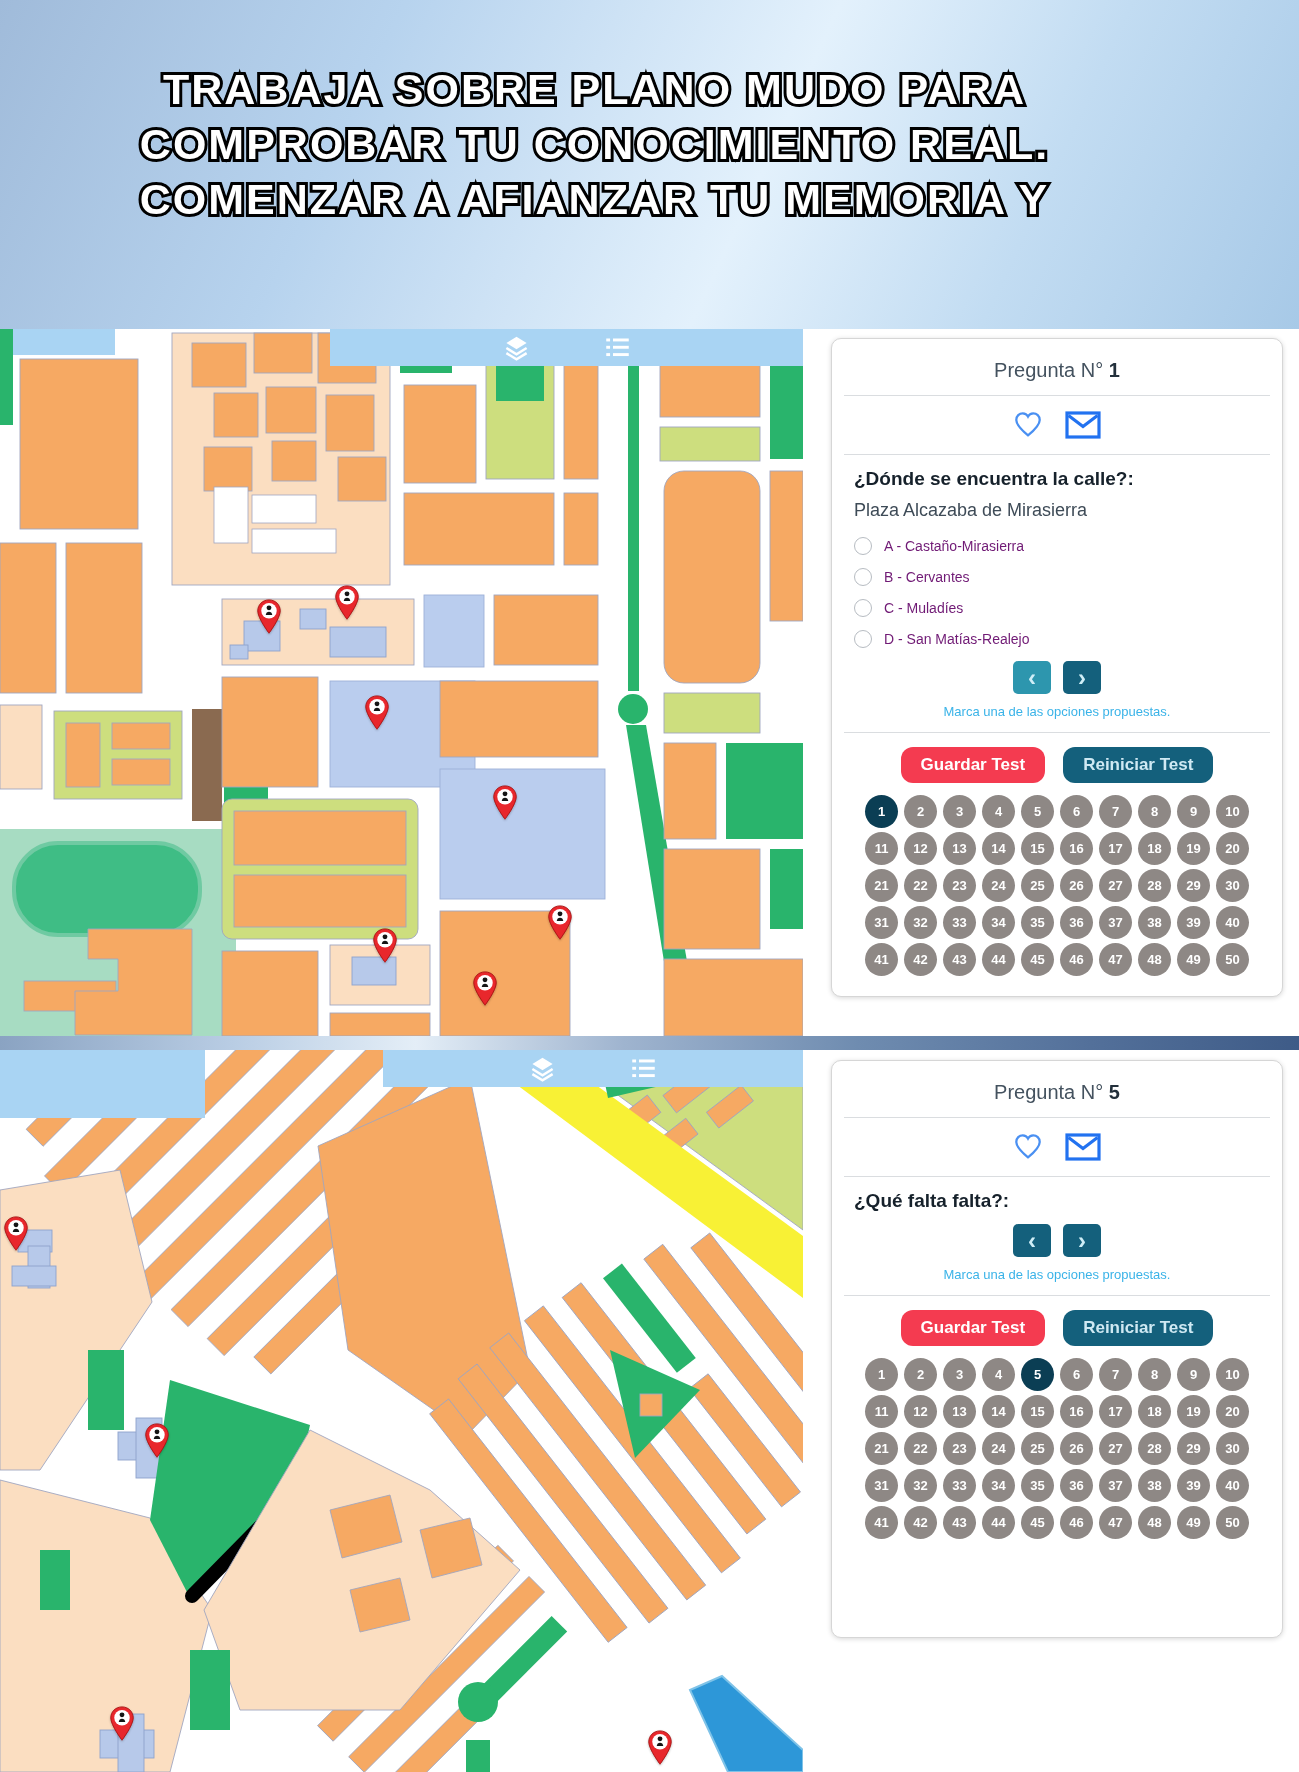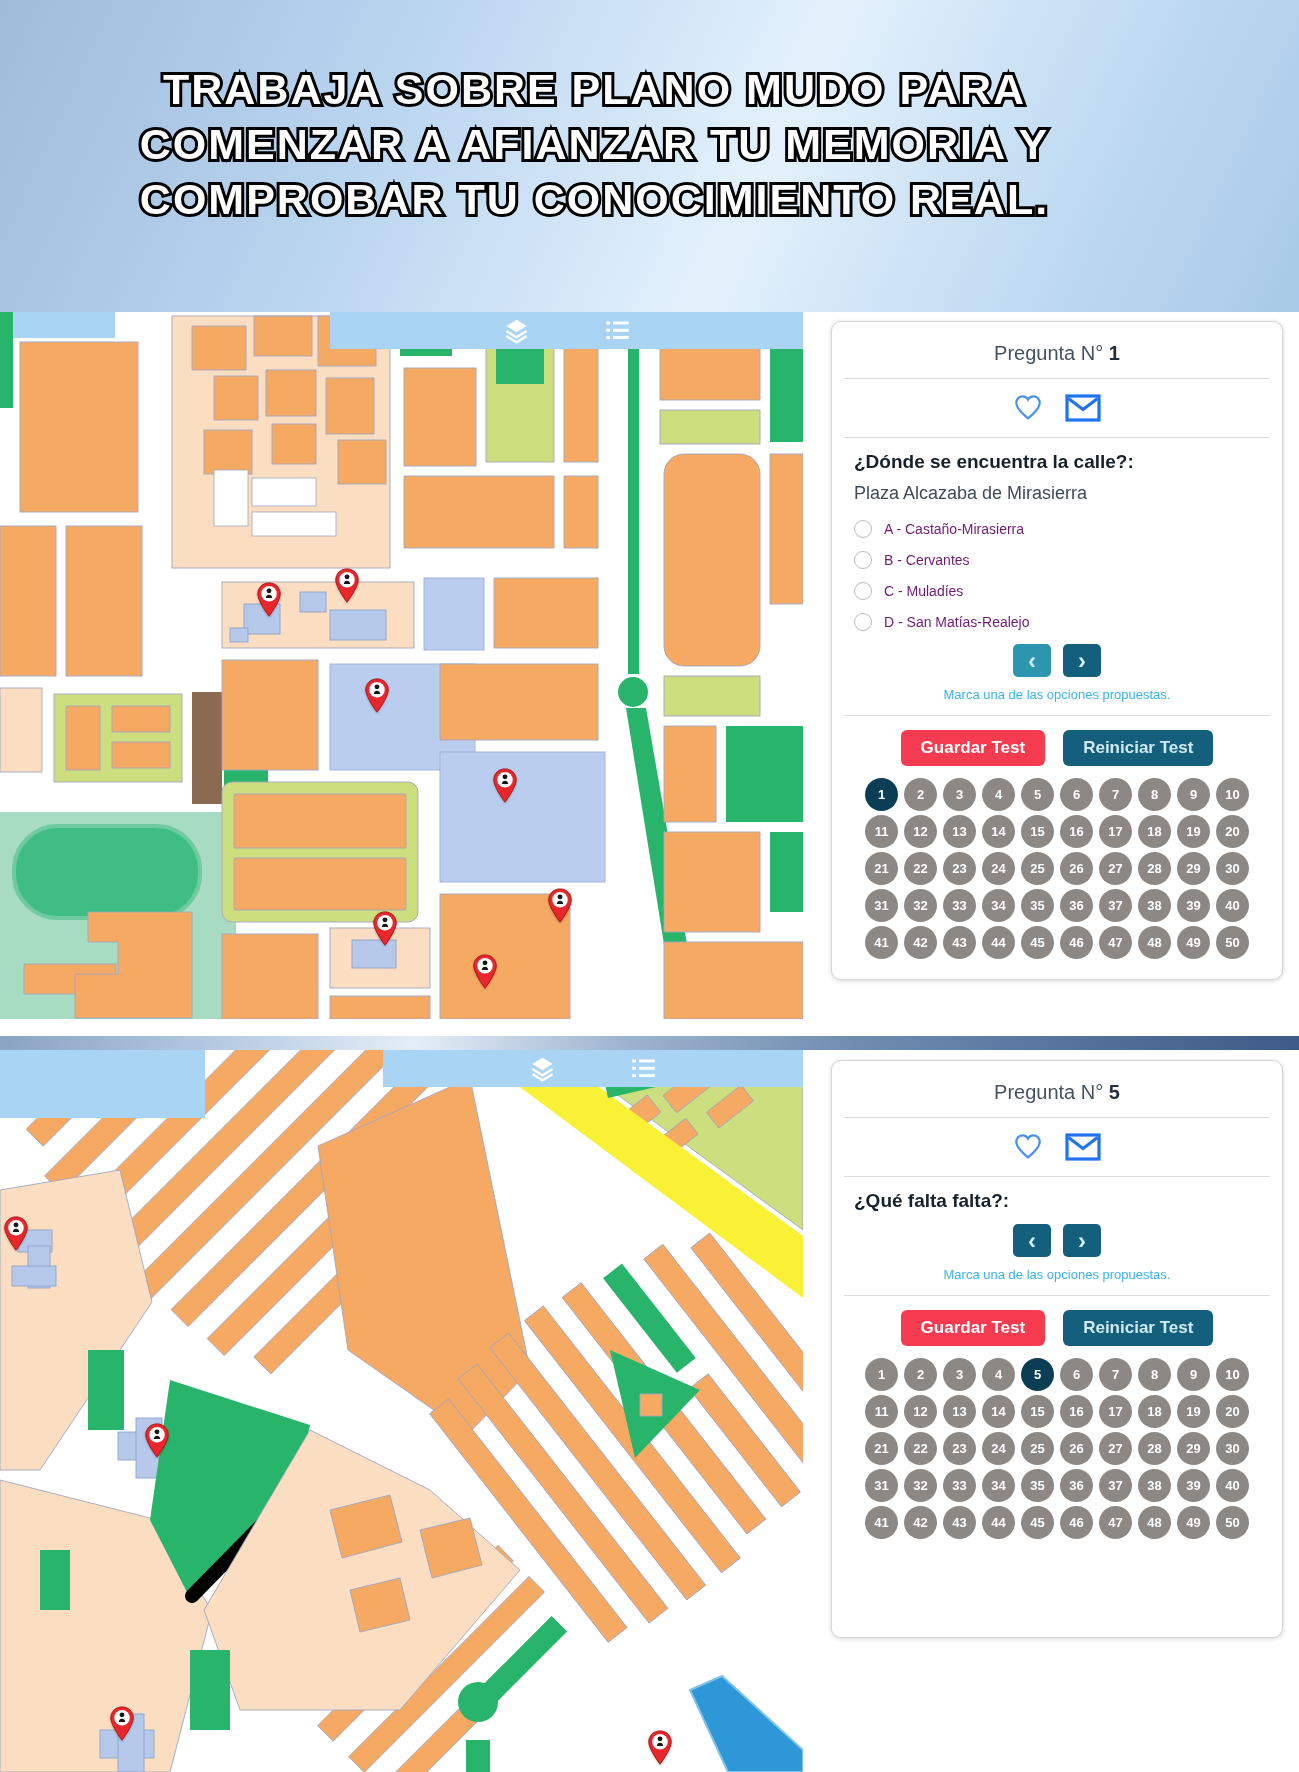--- a/index.html
+++ b/index.html
@@ -65,45 +65,45 @@
   .options{margin:6px 0 4px 0;}
   .opt{display:flex;align-items:center;gap:12px;margin:13px 2px;cursor:pointer;}
   .radio{width:16px;height:16px;border:1px solid #b7bcc2;border-radius:50%;background:#fff;flex:0 0 16px;}
   .opt-label{font-size:14px;color:#701a75;}
   .navrow{display:flex;justify-content:center;gap:12px;margin:12px 0 8px 0;}
   .navbtn{width:38px;height:33px;border:none;border-radius:5px;background:var(--btn-teal);
         color:#cfeef7;font-size:24px;line-height:28px;font-weight:bold;cursor:pointer;padding:0;}
   .navbtn.muted{background:var(--btn-teal-muted);}
   .hint{text-align:center;font-size:13px;color:var(--hint-blue);margin:10px 0 2px 0;}
   .actions{display:flex;justify-content:center;gap:18px;margin:14px 0 12px 0;}
-  .btn{border:none;border-radius:6px;font-size:17px;font-weight:bold;padding:8px 20px;cursor:pointer;
+  .btn{border:none;border-radius:12px;font-size:17px;font-weight:bold;padding:8px 20px;cursor:pointer;
        font-family:"Liberation Sans",sans-serif;}
   .btn.save{background:var(--btn-red);color:#fff;}
   .btn.reset{background:var(--btn-teal);color:#cfe9f3;}
   .qgrid{width:392px;margin:6px auto 0 auto;display:flex;flex-wrap:wrap;column-gap:6px;row-gap:4px;
          justify-content:center;}
   .qnum{width:33px;height:33px;border-radius:50%;background:var(--grid-inactive);color:#fff;
         font-size:13px;font-weight:bold;display:inline-flex;align-items:center;justify-content:center;
         cursor:pointer;}
   .qnum.active{background:var(--grid-active);}
 </style>
 </head>
 <body>
 
 <div class="page">
 
   <div class="hero">
     <h1>
       <span class="banner-line">TRABAJA SOBRE PLANO MUDO PARA</span>
+      <span class="banner-line">COMPROBAR TU CONOCIMIENTO REAL.</span>
       <span class="banner-line">COMENZAR A AFIANZAR TU MEMORIA Y</span>
-      <span class="banner-line">COMPROBAR TU CONOCIMIENTO REAL.</span>
     </h1>
   </div>
 
-  <div class="row first" style="position:absolute;top:312px;left:0;">
+  <div class="row first" style="position:absolute;top:329px;left:0;">
 
     <div class="map top">
       <svg class="citymap" width="803" height="707" viewBox="0 0 803 707">
         <rect x="0" y="0" width="803" height="707" fill="#ffffff"></rect>
 
         <rect class="skyb" x="0" y="0" width="115" height="26"></rect>
         <rect class="g" x="0" y="0" width="13" height="96"></rect>
         <rect class="o" x="20" y="30" width="118" height="170"></rect>
         <rect class="o" x="0" y="214" width="56" height="150"></rect>
         <rect class="o" x="66" y="214" width="76" height="150"></rect>

